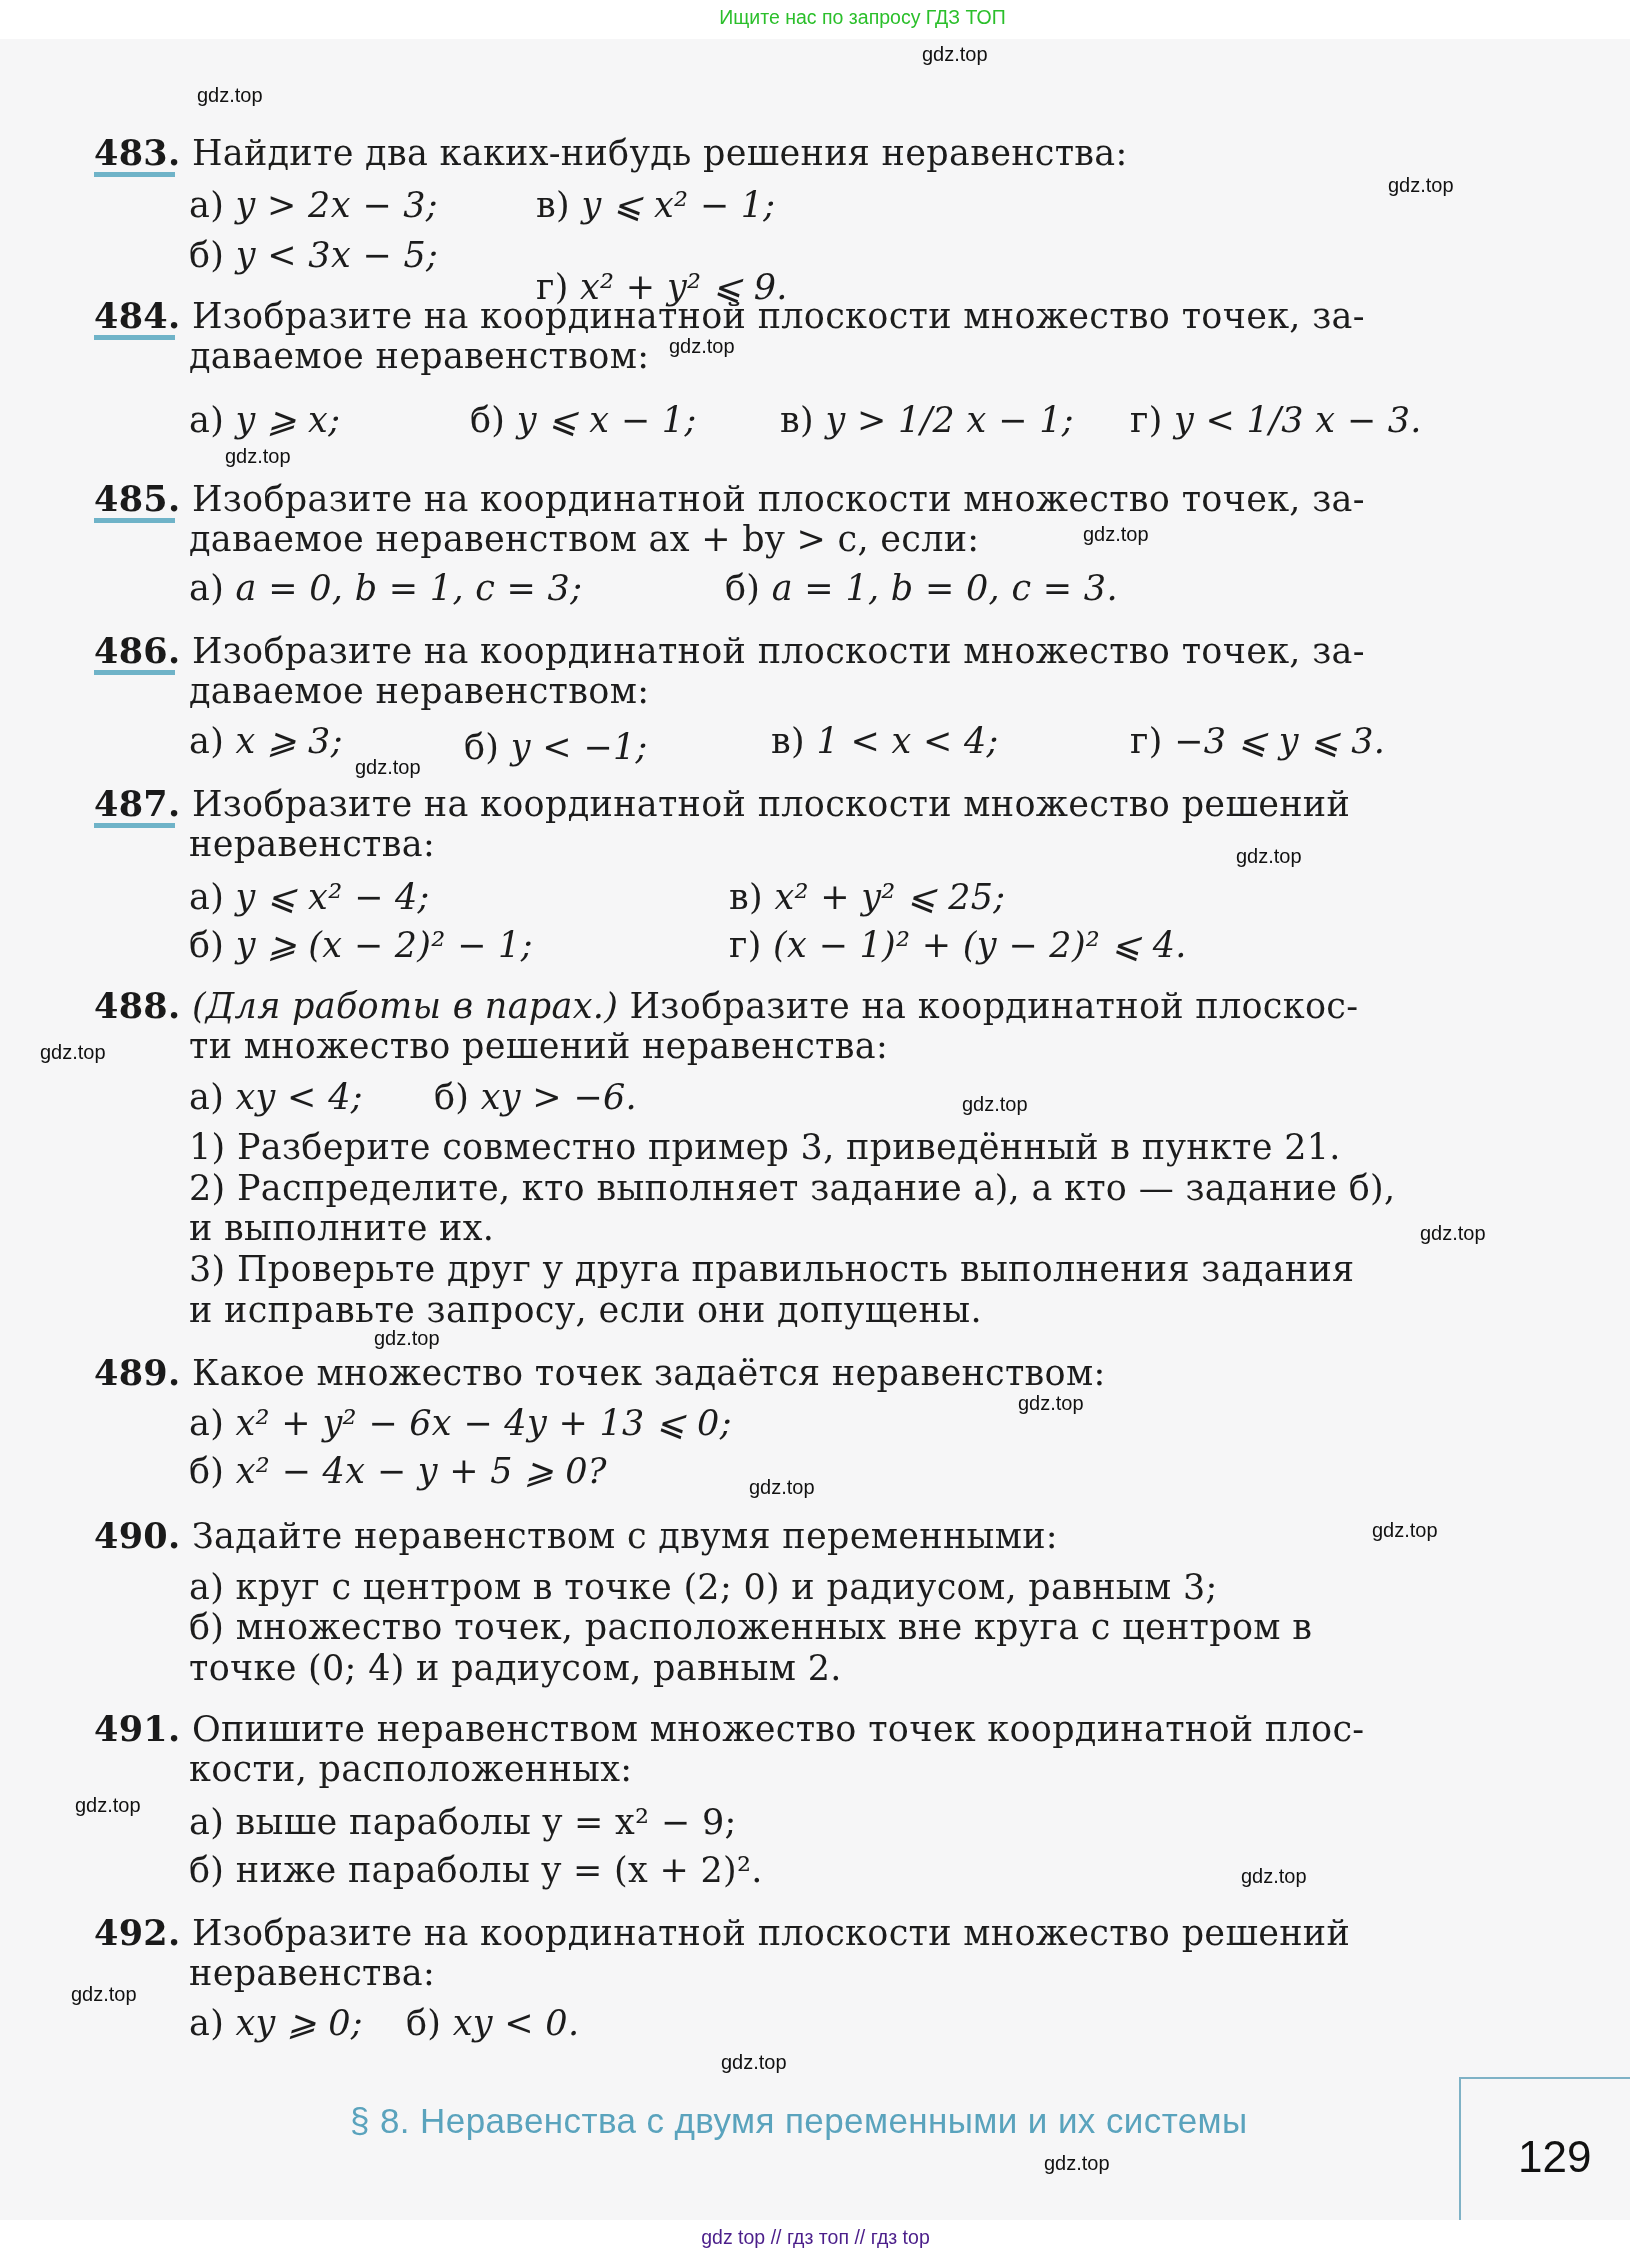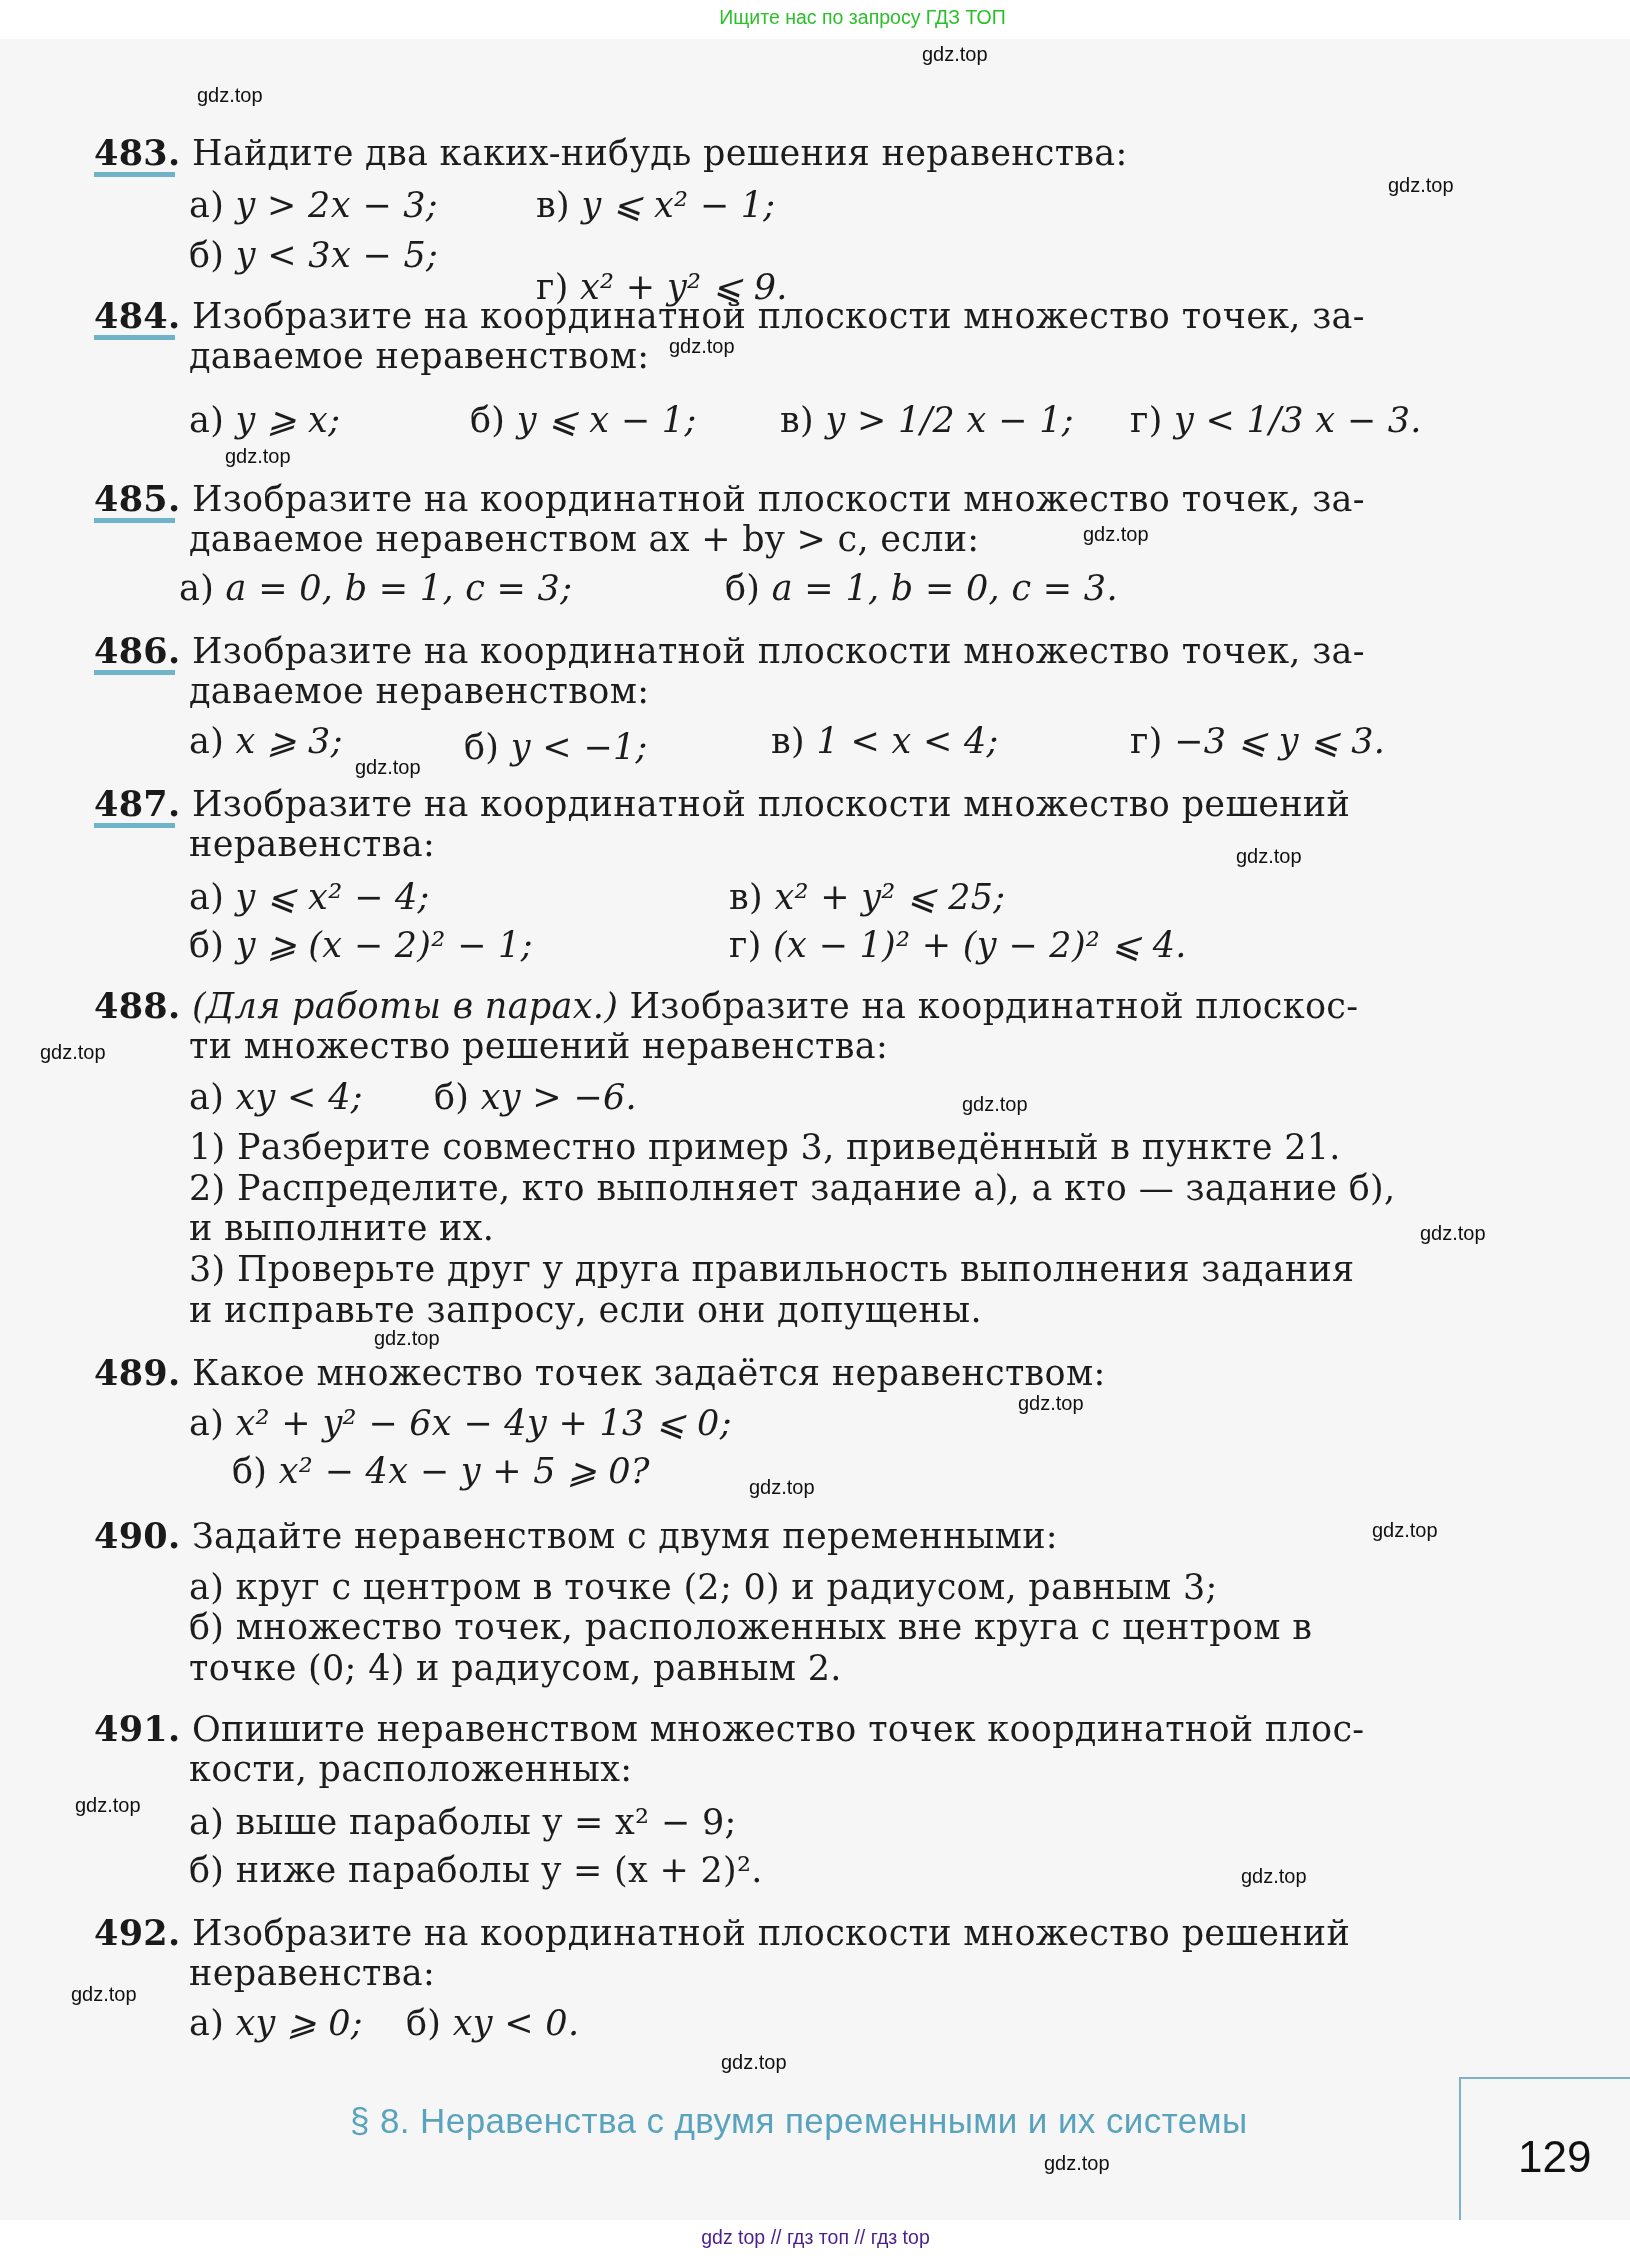--- a/index.html
+++ b/index.html
@@ -100,21 +100,21 @@
 <div class="line" style="left:189px;top:401px;"><span>а)</span> <span class="m">y ⩾ x;</span></div>
 <div class="line" style="left:470px;top:401px;"><span>б)</span> <span class="m">y ⩽ x − 1;</span></div>
 <div class="line" style="left:780px;top:401px;"><span>в)</span> <span class="m">y &gt; 1/2 x − 1;</span></div>
 <div class="line" style="left:1130px;top:401px;"><span>г)</span> <span class="m">y &lt; 1/3 x − 3.</span></div>
 
 <div class="line" style="left:94px;top:479px;">
   <span class="num underlined">485.</span>
   <span>Изобразите на координатной плоскости множество точек, за-</span>
 </div>
 <div class="line" style="left:189px;top:520px;">даваемое неравенством ax + by &gt; c, если:</div>
-<div class="line" style="left:179px;top:569px;"><span>а)</span> <span class="m">a = 0, b = 1, c = 3;</span></div>
+<div class="line" style="left:189px;top:569px;"><span>а)</span> <span class="m">a = 0, b = 1, c = 3;</span></div>
 <div class="line" style="left:725px;top:569px;"><span>б)</span> <span class="m">a = 1, b = 0, c = 3.</span></div>
 
 <div class="line" style="left:94px;top:631px;">
   <span class="num underlined">486.</span>
   <span>Изобразите на координатной плоскости множество точек, за-</span>
 </div>
 <div class="line" style="left:189px;top:672px;">даваемое неравенством:</div>
 <div class="line" style="left:189px;top:722px;"><span>а)</span> <span class="m">x ⩾ 3;</span></div>
 <div class="line" style="left:464px;top:728px;"><span>б)</span> <span class="m">y &lt; −1;</span></div>
 <div class="line" style="left:771px;top:722px;"><span>в)</span> <span class="m">1 &lt; x &lt; 4;</span></div>
@@ -142,21 +142,21 @@
 <div class="line" style="left:189px;top:1169px;">2) Распределите, кто выполняет задание а), а кто — задание б),</div>
 <div class="line" style="left:189px;top:1209px;">и выполните их.</div>
 <div class="line" style="left:189px;top:1250px;">3) Проверьте друг у друга правильность выполнения задания</div>
 <div class="line" style="left:189px;top:1291px;">и исправьте запросу, если они допущены.</div>
 
 <div class="line" style="left:94px;top:1353px;">
   <span class="num">489.</span>
   <span>Какое множество точек задаётся неравенством:</span>
 </div>
 <div class="line" style="left:189px;top:1404px;"><span>а)</span> <span class="m">x² + y² − 6x − 4y + 13 ⩽ 0;</span></div>
-<div class="line" style="left:189px;top:1452px;margin-left:43px;"><span>б)</span> <span class="m">x² − 4x − y + 5 ⩾ 0?</span></div>
+<div class="line" style="left:189px;top:1452px;"><span>б)</span> <span class="m">x² − 4x − y + 5 ⩾ 0?</span></div>
 
 <div class="line" style="left:94px;top:1516px;">
   <span class="num">490.</span>
   <span>Задайте неравенством с двумя переменными:</span>
 </div>
 <div class="line" style="left:189px;top:1568px;"><span>а)</span> <span>круг с центром в точке (2; 0) и радиусом, равным 3;</span></div>
 <div class="line" style="left:189px;top:1608px;"><span>б)</span> <span>множество точек, расположенных вне круга с центром в</span></div>
 <div class="line" style="left:189px;top:1649px;"><span>точке (0; 4) и радиусом, равным 2.</span></div>
 
 <div class="line" style="left:94px;top:1709px;">

